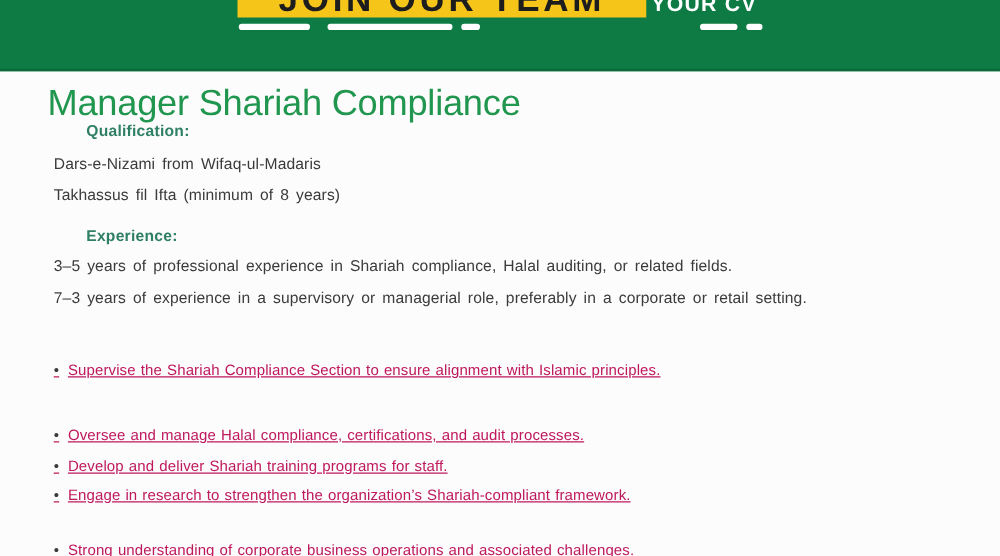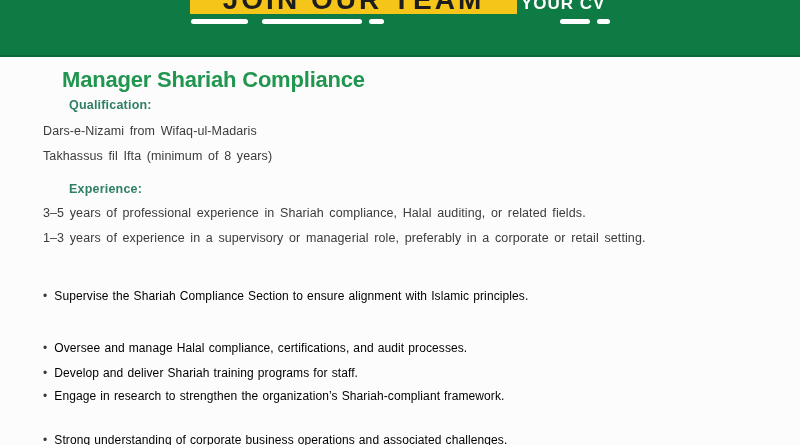--- a/index.html
+++ b/index.html
@@ -36,35 +36,36 @@
   .dash{position:absolute;height:5px;background:#ffffff;border-radius:3px;top:19px;}
   .dash-1{left:191px;width:57px;}
   .dash-2{left:262px;width:100px;}
   .dash-3{left:369px;width:15px;}
   .dash-4{left:560px;width:30px;}
   .dash-5{left:597px;width:13px;}
 
   
   .title{
     position:absolute;left:38px;top:67px;
-    font-size:22px;font-weight:bold;color:#21964f;letter-spacing:-0.2px;margin-left:24px;
+    font-size:29px;font-weight:normal;color:#21964f;letter-spacing:-0.2px;
   }
   .sec-heading{
     position:absolute;left:43px;
     font-size:12.5px;font-weight:bold;color:#2e7f65;letter-spacing:0.2px;margin-left:26px;
   }
   .body-line{
     position:absolute;left:43px;
     font-size:12.5px;color:#3b3b3b;letter-spacing:0.1px;word-spacing:2px;
     white-space:nowrap;
   }
   .bullet-line{
     position:absolute;left:43px;
-    font-size:12px;color:#000000;letter-spacing:0.1px;word-spacing:0.6px;
+    font-size:12px;color:#be185d;letter-spacing:0.1px;word-spacing:0.6px;
     white-space:nowrap;
+    text-decoration:underline;
   }
   .bullet-line::before{content:"\2022";margin-right:7px;font-size:12px;color:#3a3a3a;}
 
   .y-qual-h{top:98px;}  .y-qual-0{top:124px;text-align:center;} .y-qual-1{top:149px;}
   .y-exp-h{top:182px;}  .y-exp-0{top:206px;}  .y-exp-1{top:231px;}
   .y-skill-h{top:262px;}
   .y-b0{top:289px;} .y-b1{top:315px;} .y-b2{top:341px;} .y-b3{top:366px;}
   .y-b4{top:389px;} .y-b5{top:412px;} .y-b6{top:433px;}
 </style>
 </head>
@@ -87,21 +88,21 @@
   </div>
 
   <div class="title">Manager Shariah Compliance</div>
 
   <div class="sec-heading y-qual-h">Qualification:</div>
   <div class="body-line y-qual-0">Dars-e-Nizami from Wifaq-ul-Madaris</div>
   <div class="body-line y-qual-1">Takhassus fil Ifta (minimum of 8 years)</div>
 
   <div class="sec-heading y-exp-h">Experience:</div>
   <div class="body-line y-exp-0">3–5 years of professional experience in Shariah compliance, Halal auditing, or related fields.</div>
-  <div class="body-line y-exp-1">1–3 years of experience in a supervisory or managerial role, preferably in a corporate or retail setting.</div>
+  <div class="body-line y-exp-1">7–3 years of experience in a supervisory or managerial role, preferably in a corporate or retail setting.</div>
 
   <div class="bullet-line y-b0">Supervise the Shariah Compliance Section to ensure alignment with Islamic principles.</div>
   <div class="bullet-line y-b3">Develop and deliver Shariah training programs for staff.</div>
   <div class="bullet-line y-b2">Oversee and manage Halal compliance, certifications, and audit processes.</div>
   <div class="bullet-line y-b4">Engage in research to strengthen the organization’s Shariah-compliant framework.</div>
   <div class="bullet-line y-b6">Strong understanding of corporate business operations and associated challenges.</div>
 
 </div>
 
 </body></html>

